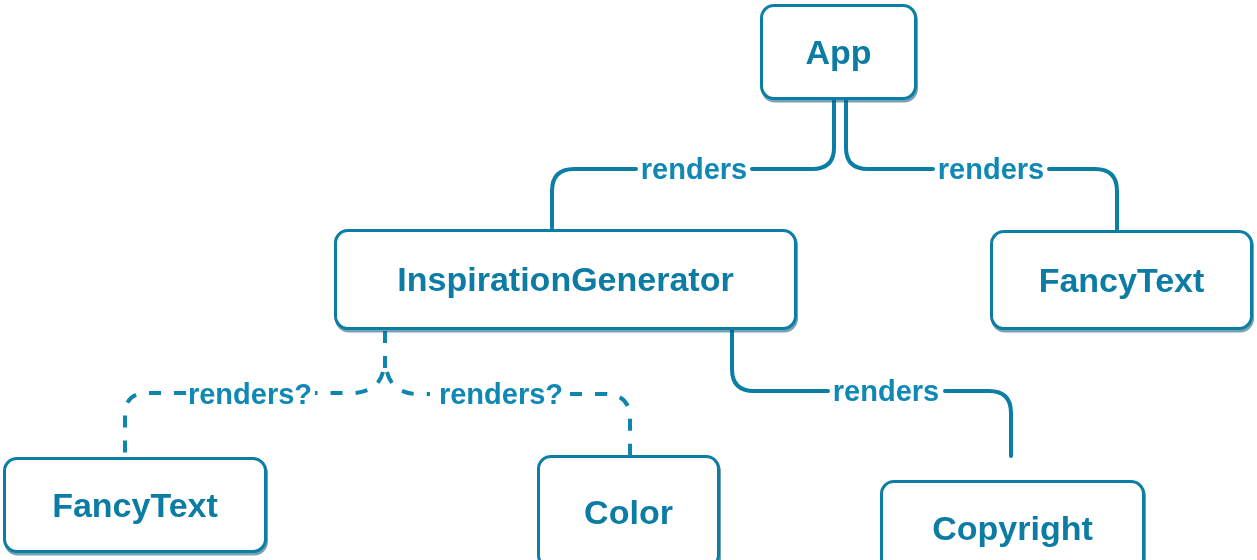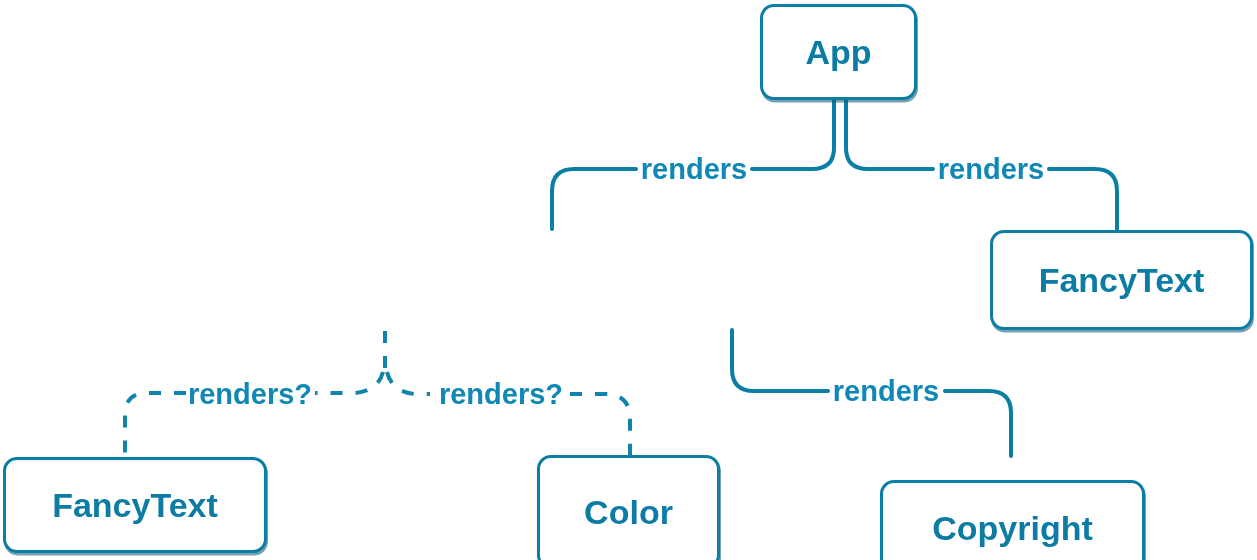--- a/index.html
+++ b/index.html
@@ -80,20 +80,23 @@
     <path class="dashed" d="M186 393 L147 393 Q125 393 125 415 L125 457"></path>
 
     <path class="dashed" d="M387 372 Q392 392 415 394 L430 394"></path>
     <path class="dashed" d="M570 394 L604 394 Q630 394 630 418 L630 455"></path>
   </svg>
 
   <div class="node" style="left:760px; top:4px; width:157px; height:96px;">
     <span>App</span>
   </div>
 
+  <div class="node" style="left:334px; top:229px; width:463px; height:101px;">
+    <span>InspirationGenerator</span>
+  </div>
 
   <div class="node" style="left:990px; top:230px; width:263px; height:100px;">
     <span>FancyText</span>
   </div>
 
   <div class="node" style="left:3px; top:457px; width:264px; height:96px;">
     <span>FancyText</span>
   </div>
 
   <div class="node" style="left:537px; top:455px; width:183px; height:114px;">

